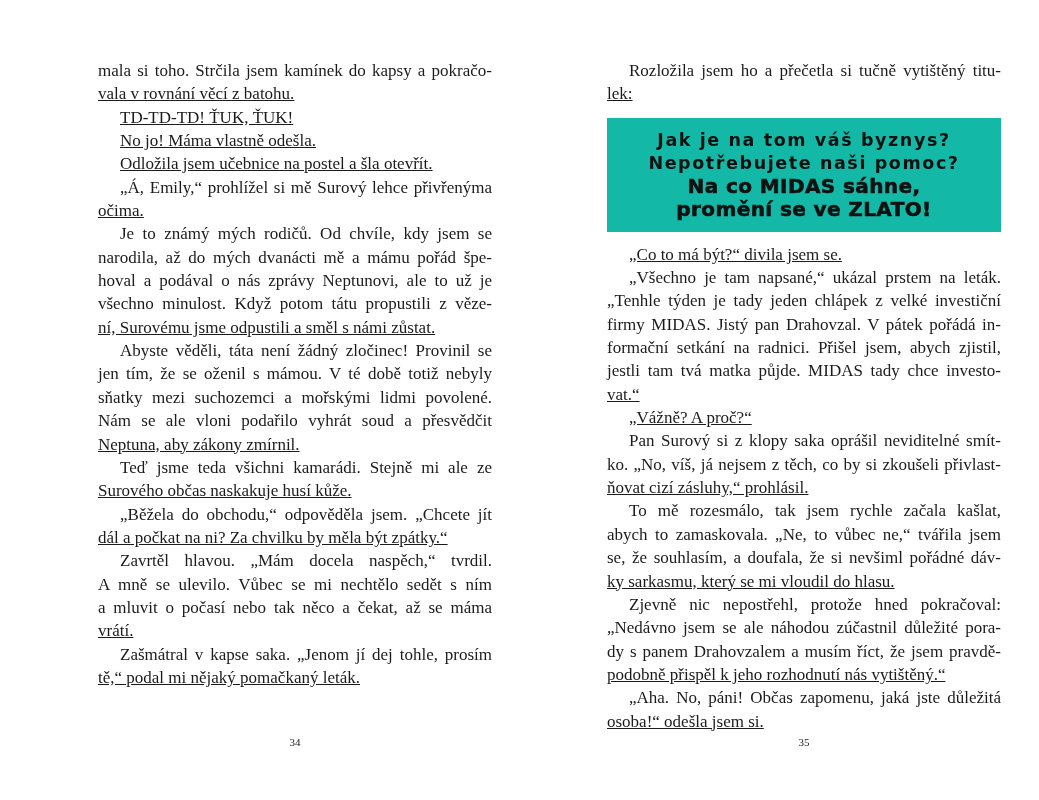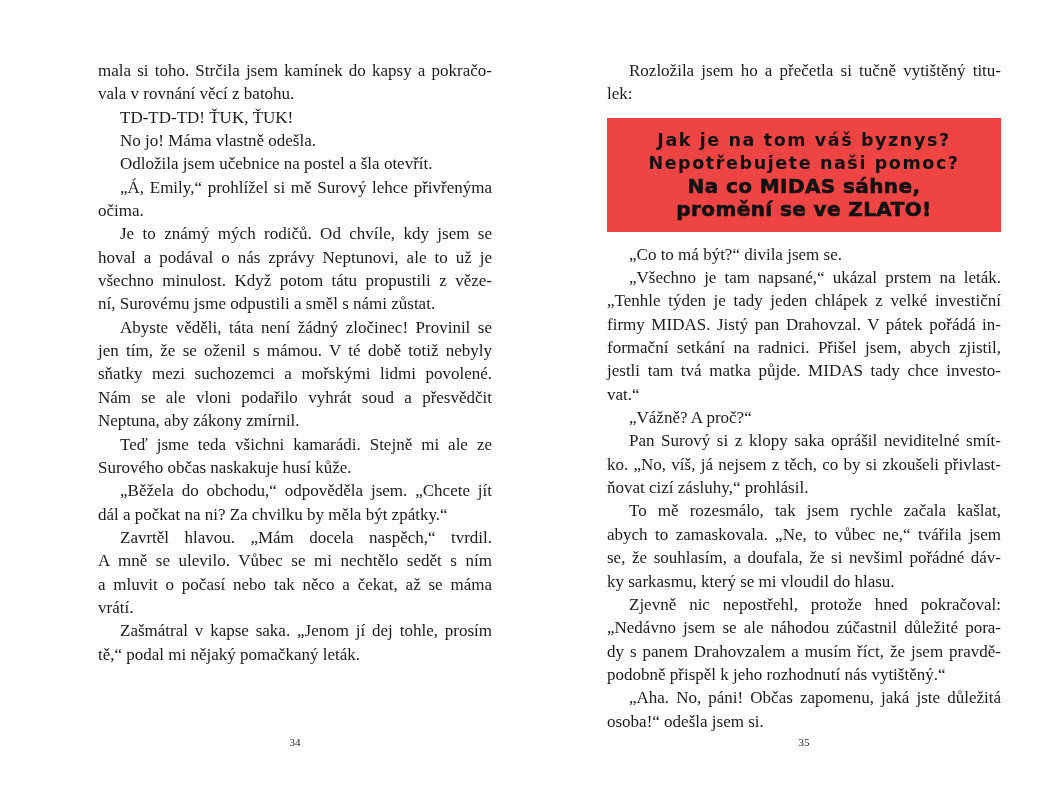--- a/index.html
+++ b/index.html
@@ -19,21 +19,21 @@
   .text-col {
     position: absolute; top: 59px; left: 0; width: 394px;
     font-size: 17px; line-height: 23.35px;
   }
   .para { margin: 0; }
   .line {
     text-align: justify;
     text-align-last: justify;
     white-space: normal;
   }
-  .line.last { text-align-last: left; }
+  .line.last { text-align-last: left; text-decoration: underline; }
   .line.indent { text-indent: 22px; }
   .pagenum {
     position: absolute; top: 736px; left: 0; width: 100%;
     text-align: center; font-size: 11px; color: #1b1b1b;
   }
   .flyer {
     margin: 12px 0 11px;
     padding: 11px 12px;
     text-align: center;
     font-family: "DejaVu Sans", sans-serif;
@@ -60,20 +60,21 @@
       </div>
       <div class="para">
         <div class="line last indent">Odložila jsem učebnice na postel a šla otevřít.</div>
       </div>
       <div class="para">
         <div class="line indent">„Á, Emily,“ prohlížel si mě Surový lehce přivřenýma</div>
         <div class="line last">očima.</div>
       </div>
       <div class="para">
         <div class="line indent">Je to známý mých rodičů. Od chvíle, kdy jsem se</div>
+        <div class="line">narodila, až do mých dvanácti mě a mámu pořád špe-</div>
         <div class="line">hoval a podával o nás zprávy Neptunovi, ale to už je</div>
         <div class="line">všechno minulost. Když potom tátu propustili z věze-</div>
         <div class="line last">ní, Surovému jsme odpustili a směl s námi zůstat.</div>
       </div>
       <div class="para">
         <div class="line indent">Abyste věděli, táta není žádný zločinec! Provinil se</div>
         <div class="line">jen tím, že se oženil s mámou. V té době totiž nebyly</div>
         <div class="line">sňatky mezi suchozemci a mořskými lidmi povolené.</div>
         <div class="line">Nám se ale vloni podařilo vyhrát soud a přesvědčit</div>
         <div class="line last">Neptuna, aby zákony zmírnil.</div>
@@ -99,21 +100,21 @@
     </div>
   <div class="pagenum">34</div>
 </div>
 
 <div class="page" id="page-right">
   <div class="text-col" id="right-col">
       <div class="para">
         <div class="line indent">Rozložila jsem ho a přečetla si tučně vytištěný titu-</div>
         <div class="line last">lek:</div>
       </div>
-      <div class="flyer" style="background: #ef4444; color: rgb(17, 17, 17);">
+      <div class="flyer" style="background: #14b8a6; color: rgb(17, 17, 17);">
         <div class="flyer-line medium">Jak je na tom váš byznys?</div>
         <div class="flyer-line medium">Nepotřebujete naši pomoc?</div>
         <div class="flyer-line heavy">Na co MIDAS sáhne,</div>
         <div class="flyer-line heavy">promění se ve ZLATO!</div>
       </div>
       <div class="para">
         <div class="line last indent">„Co to má být?“ divila jsem se.</div>
       </div>
       <div class="para">
         <div class="line indent">„Všechno je tam napsané,“ ukázal prstem na leták.</div>

